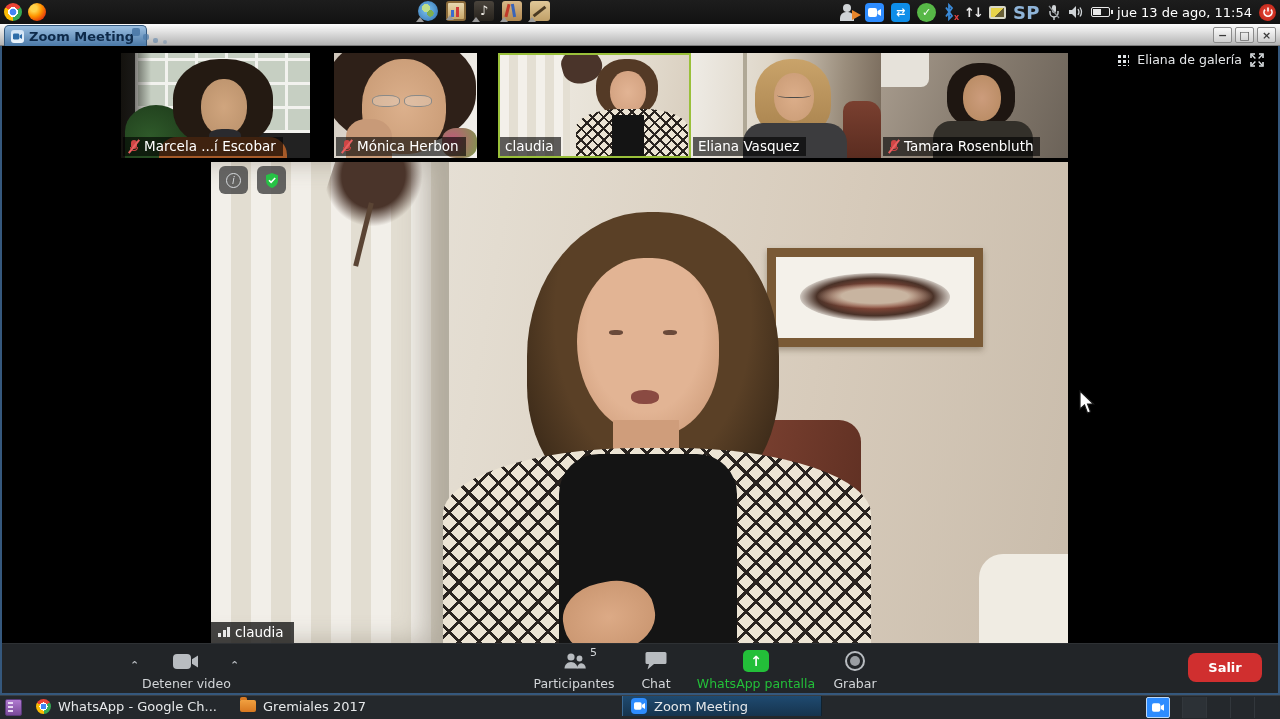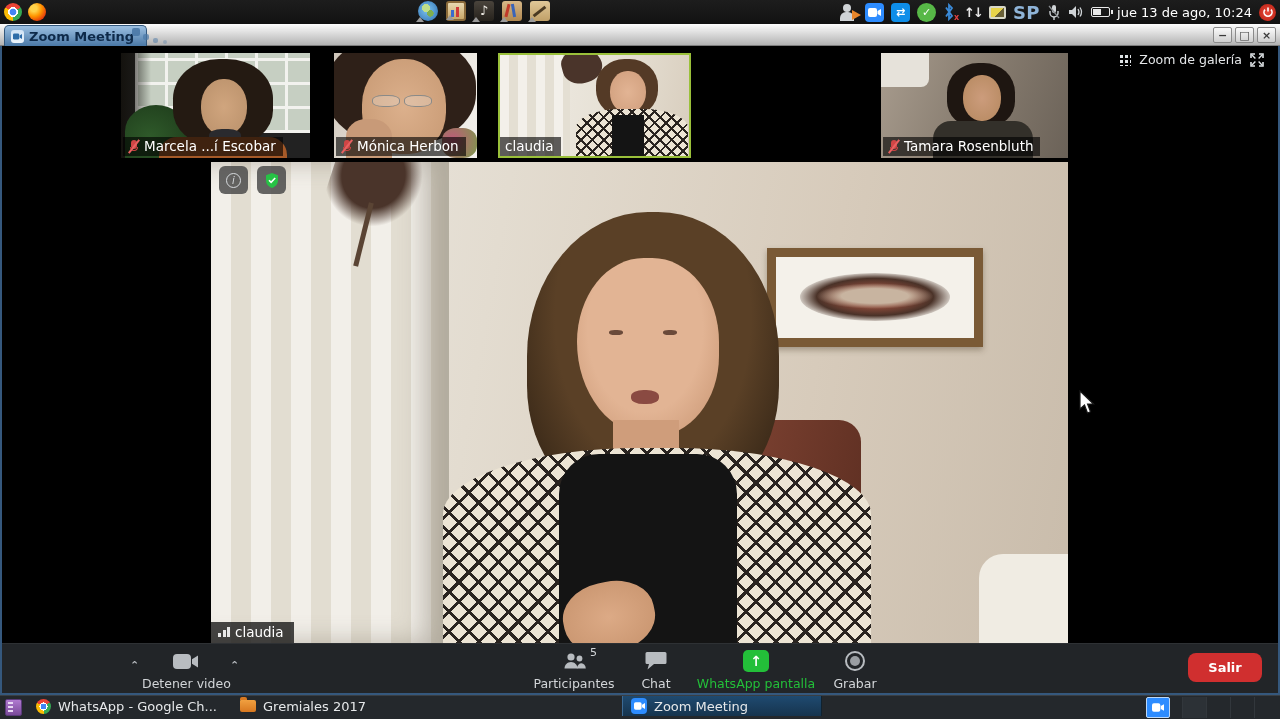--- a/index.html
+++ b/index.html
@@ -192,21 +192,21 @@
       </div>
       <div>
         <svg width="16" height="14" viewBox="0 0 16 14">
             <path d="M1 5 h3 l4-4 v12 l-4-4 H1 Z" fill="#cfd3d6"></path>
             <path d="M10 4 q2 3 0 6 M12 2.5 q3 4.5 0 9" stroke="#cfd3d6" stroke-width="1.3" fill="none"></path>
           </svg>
       </div>
       <div class="batt">
           <i></i>
         </div>
-      <div class="clock">jue 13 de ago, 10:24</div>
+      <div class="clock">jue 13 de ago, 11:54</div>
       <div class="power">
         <svg width="10" height="11" viewBox="0 0 10 11">
             <path d="M2 2.6 a4 4 0 1 0 6 0" stroke="#fff" stroke-width="1.6" fill="none"></path>
             <line x1="5" y1="0.5" x2="5" y2="4.5" stroke="#fff" stroke-width="1.6"></line>
           </svg>
       </div>
     </div>
   </div>
 
   <div class="titlebar">
@@ -227,21 +227,21 @@
       <div class="winbtn">−</div>
       <div class="winbtn">□</div>
       <div class="winbtn">×</div>
     </div>
   </div>
 
   <div class="winbody"></div>
 
   <div class="gallery-toggle">
     <div class="grid-ic"></div>
-    <span class="gal-label">Zoom de galería</span>
+    <span class="gal-label">Eliana de galería</span>
     <svg width="14" height="14" viewBox="0 0 14 14">
       <path d="M1 5 V1 h4 M9 1 h4 v4 M13 9 v4 H9 M5 13 H1 V9" stroke="#dfe3e6" stroke-width="1.6" fill="none"></path>
       <path d="M2 2 l3.4 3.4 M12 2 l-3.4 3.4 M12 12 l-3.4-3.4 M2 12 l3.4-3.4" stroke="#dfe3e6" stroke-width="1.4"></path>
     </svg>
   </div>
 
   <div class="thumb" style="left:334px;width:143px;">
     <div class="scene-el" style="left:0;top:0;width:143px;height:105px;background:linear-gradient(115deg,#cfc6ba 0%,#e8e4dc 55%,#f4f2ee 100%);"></div>
     <div class="scene-el" style="left:-8px;top:-18px;width:150px;height:110px;background:#2e2018;border-radius:46%;"></div>
     <div class="scene-el" style="left:28px;top:6px;width:84px;height:95px;background:radial-gradient(#dcb08c,#c69872);border-radius:48% 48% 44% 44%;"></div>
@@ -286,20 +286,32 @@
     <div class="scene-el" style="left:96px;top:4px;width:62px;height:58px;background:#543a26;border-radius:46%;"></div>
     <div class="scene-el" style="left:110px;top:16px;width:36px;height:42px;background:radial-gradient(#e2b494,#cf9d7b);border-radius:48%;"></div>
     <div class="scene-el" style="left:76px;top:54px;width:112px;height:47px;background:#ece4d4;border-radius:40% 40% 0 0;
          background-image:repeating-linear-gradient(45deg,rgba(0,0,0,0) 0 6px,#2a2420 6px 8px),repeating-linear-gradient(-45deg,rgba(0,0,0,0) 0 6px,#2a2420 6px 8px);"></div>
     <div class="scene-el" style="left:112px;top:60px;width:32px;height:41px;background:#141414;"></div>
     <div class="pname" style="left:0;bottom:0;">
       <span>claudia</span>
     </div>
   </div>
 
+  <div class="thumb" style="left:691px;width:190px;">
+    <div class="scene-el" style="left:0;top:0;width:190px;height:105px;background:linear-gradient(95deg,#efece6 0%,#ded6c8 40%,#9a8d7c 78%,#77695a 100%);"></div>
+    <div class="scene-el" style="left:52px;top:0;width:4px;height:105px;background:#b0a896;"></div>
+    <div class="scene-el" style="left:152px;top:48px;width:38px;height:57px;background:linear-gradient(#7a4030,#5a2c20);border-radius:10px 14px 0 0;"></div>
+    <div class="scene-el" style="left:64px;top:6px;width:76px;height:76px;background:linear-gradient(#c9a36a,#a9834e);border-radius:46% 46% 38% 38%;"></div>
+    <div class="scene-el" style="left:83px;top:20px;width:40px;height:48px;background:radial-gradient(#dcae8a,#c89a74);border-radius:48%;"></div>
+    <div class="scene-el" style="left:86px;top:38px;width:34px;height:7px;border-bottom:1.8px solid #4a4a48;border-radius:40%;"></div>
+    <div class="scene-el" style="left:52px;top:70px;width:104px;height:35px;background:#3c3c3e;border-radius:20px 20px 0 0;"></div>
+    <div class="pname">
+      <span>Eliana Vasquez</span>
+    </div>
+  </div>
 
   <div class="thumb" style="left:881px;width:187px;">
     <div class="scene-el" style="left:0;top:0;width:187px;height:105px;background:linear-gradient(110deg,#a89c8e 0%,#8a7f72 45%,#6b6258 100%);"></div>
     <div class="scene-el" style="left:0;top:0;width:48px;height:34px;background:#e6e2da;border-radius:0 0 8px 0;"></div>
     <div class="scene-el" style="left:66px;top:10px;width:68px;height:64px;background:#1e1611;border-radius:46% 46% 40% 40%;"></div>
     <div class="scene-el" style="left:82px;top:22px;width:38px;height:46px;background:radial-gradient(#cc9c7c,#b5885e);border-radius:48%;"></div>
     <div class="scene-el" style="left:52px;top:68px;width:100px;height:37px;background:#33302a;border-radius:18px 18px 0 0;"></div>
     <div class="pname">
       <div class="mutemic">
           <div class="micb"></div>

